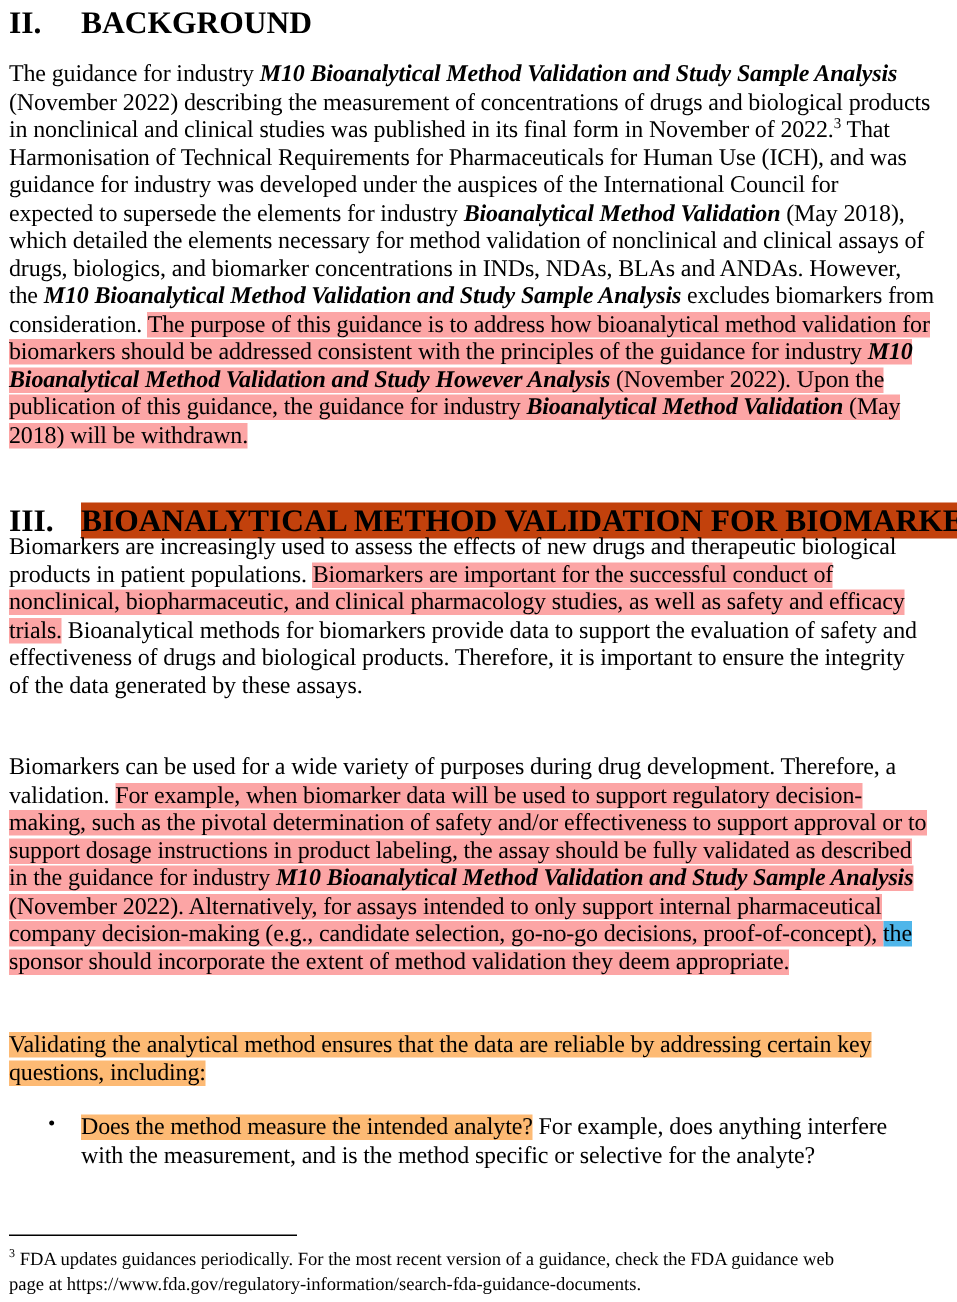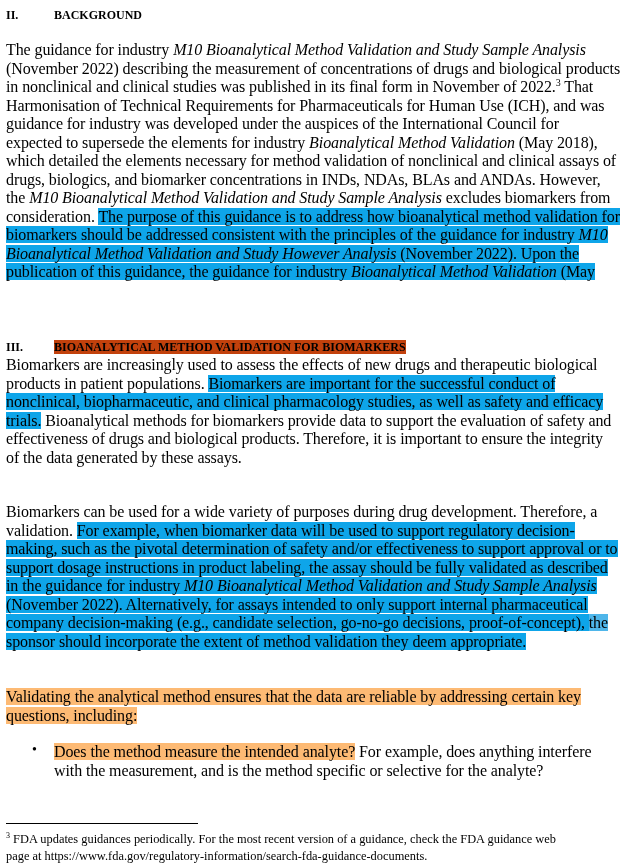--- a/index.html
+++ b/index.html
@@ -19,43 +19,43 @@
   .page {
     position: absolute;
     left: 6px;
     top: 0;
     width: 628px;
   }
   .heading {
     position: absolute;
     left: 0;
     font-weight: bold;
-    font-size: 12px;
+    font-size: 21px;
     line-height: 20px;
     white-space: nowrap;
   }
   .heading .num {
     display: inline-block;
     width: 48px;
   }
   .para {
     position: absolute;
     left: 0;
     width: 628px;
     font-size: 16px;
     line-height: 18.5px;
     letter-spacing: -0.1px;
   }
   .line {
     display: block;
     white-space: nowrap;
     height: 18.5px;
   }
-  i { font-style: italic; }
-  .hl-blue { background: #0ea5e9; }
+  i { font-style: italic; font-weight: bold; }
+  .hl-blue { background: #fca5a5; }
   .hl-blue-dark { background: #4fb6ea; }
   .hl-yellow { background: #c2410c; }
   .hl-green { background: #fdba74; }
   sup { font-size: 10px; line-height: 0; vertical-align: 6px; }
   .bullet {
     position: absolute;
     left: 26px;
     font-size: 14px;
   }
   .footnote-rule {
@@ -92,20 +92,21 @@
     <span class="line">Harmonisation of Technical Requirements for Pharmaceuticals for Human Use (ICH), and was</span>
     <span class="line">guidance for industry was developed under the auspices of the International Council for</span>
     <span class="line"><span>expected to supersede the elements for industry </span><i>Bioanalytical Method Validation</i><span> (May 2018),</span></span>
     <span class="line">which detailed the elements necessary for method validation of nonclinical and clinical assays of</span>
     <span class="line">drugs, biologics, and biomarker concentrations in INDs, NDAs, BLAs and ANDAs. However,</span>
     <span class="line"><span>the </span><i>M10 Bioanalytical Method Validation and Study Sample Analysis</i><span> excludes biomarkers from</span></span>
     <span class="line"><span>consideration. </span><span class="hl-blue">The purpose of this guidance is to address how bioanalytical method validation for</span></span>
     <span class="line"><span class="hl-blue"><span>biomarkers should be addressed consistent with the principles of the guidance for industry </span><i>M10</i></span></span>
     <span class="line"><span class="hl-blue"><i>Bioanalytical Method Validation and Study However Analysis</i><span> (November 2022). Upon the</span></span></span>
     <span class="line"><span class="hl-blue"><span>publication of this guidance, the guidance for industry </span><i>Bioanalytical Method Validation</i><span> (May</span></span></span>
+    <span class="line"><span class="hl-blue">2018) will be withdrawn.</span></span>
   </div>
 
   <div class="heading" style="top:337px;">
     <span class="num">III.</span><span class="hl-yellow">BIOANALYTICAL METHOD VALIDATION FOR BIOMARKERS</span>
   </div>
 
   <div class="para" style="top:356px;">
     <span class="line">Biomarkers are increasingly used to assess the effects of new drugs and therapeutic biological</span>
     <span class="line"><span>products in patient populations. </span><span class="hl-blue">Biomarkers are important for the successful conduct of</span></span>
     <span class="line"><span class="hl-blue">nonclinical, biopharmaceutic, and clinical pharmacology studies, as well as safety and efficacy</span></span>

